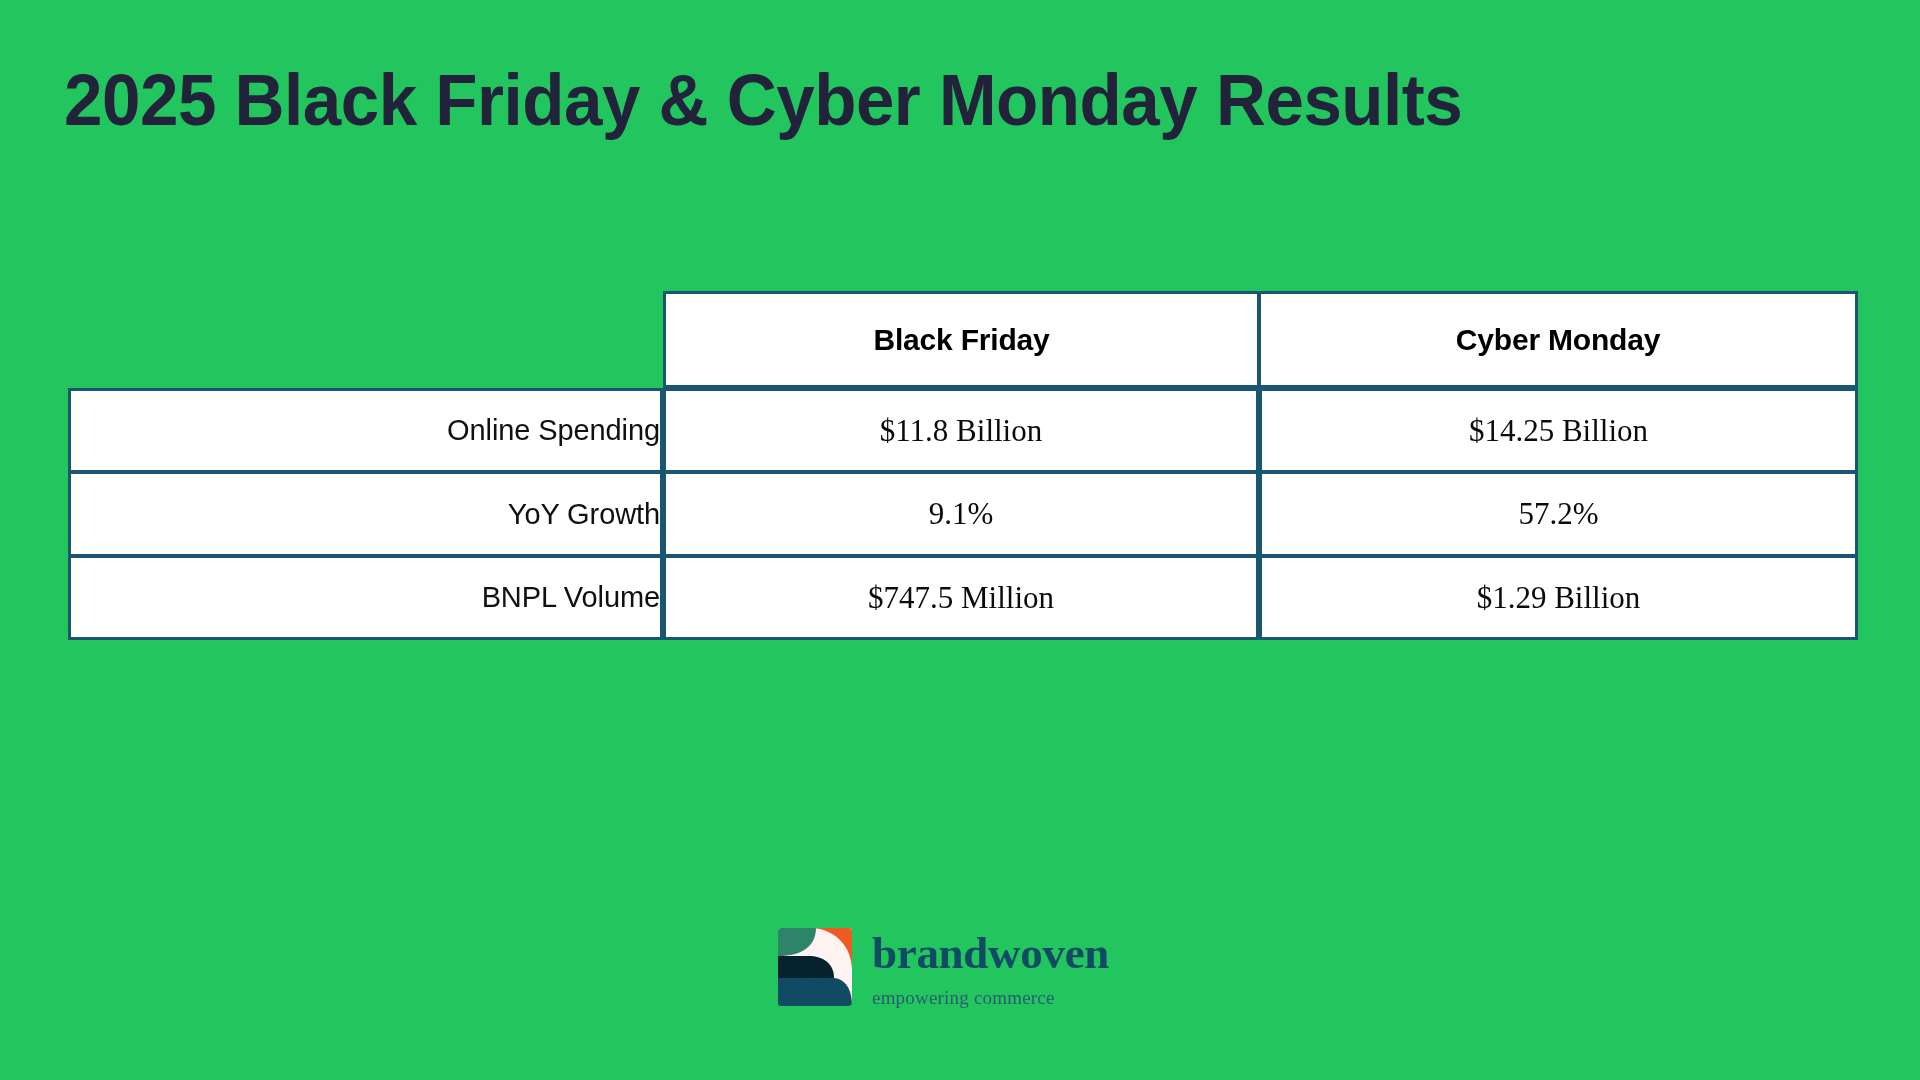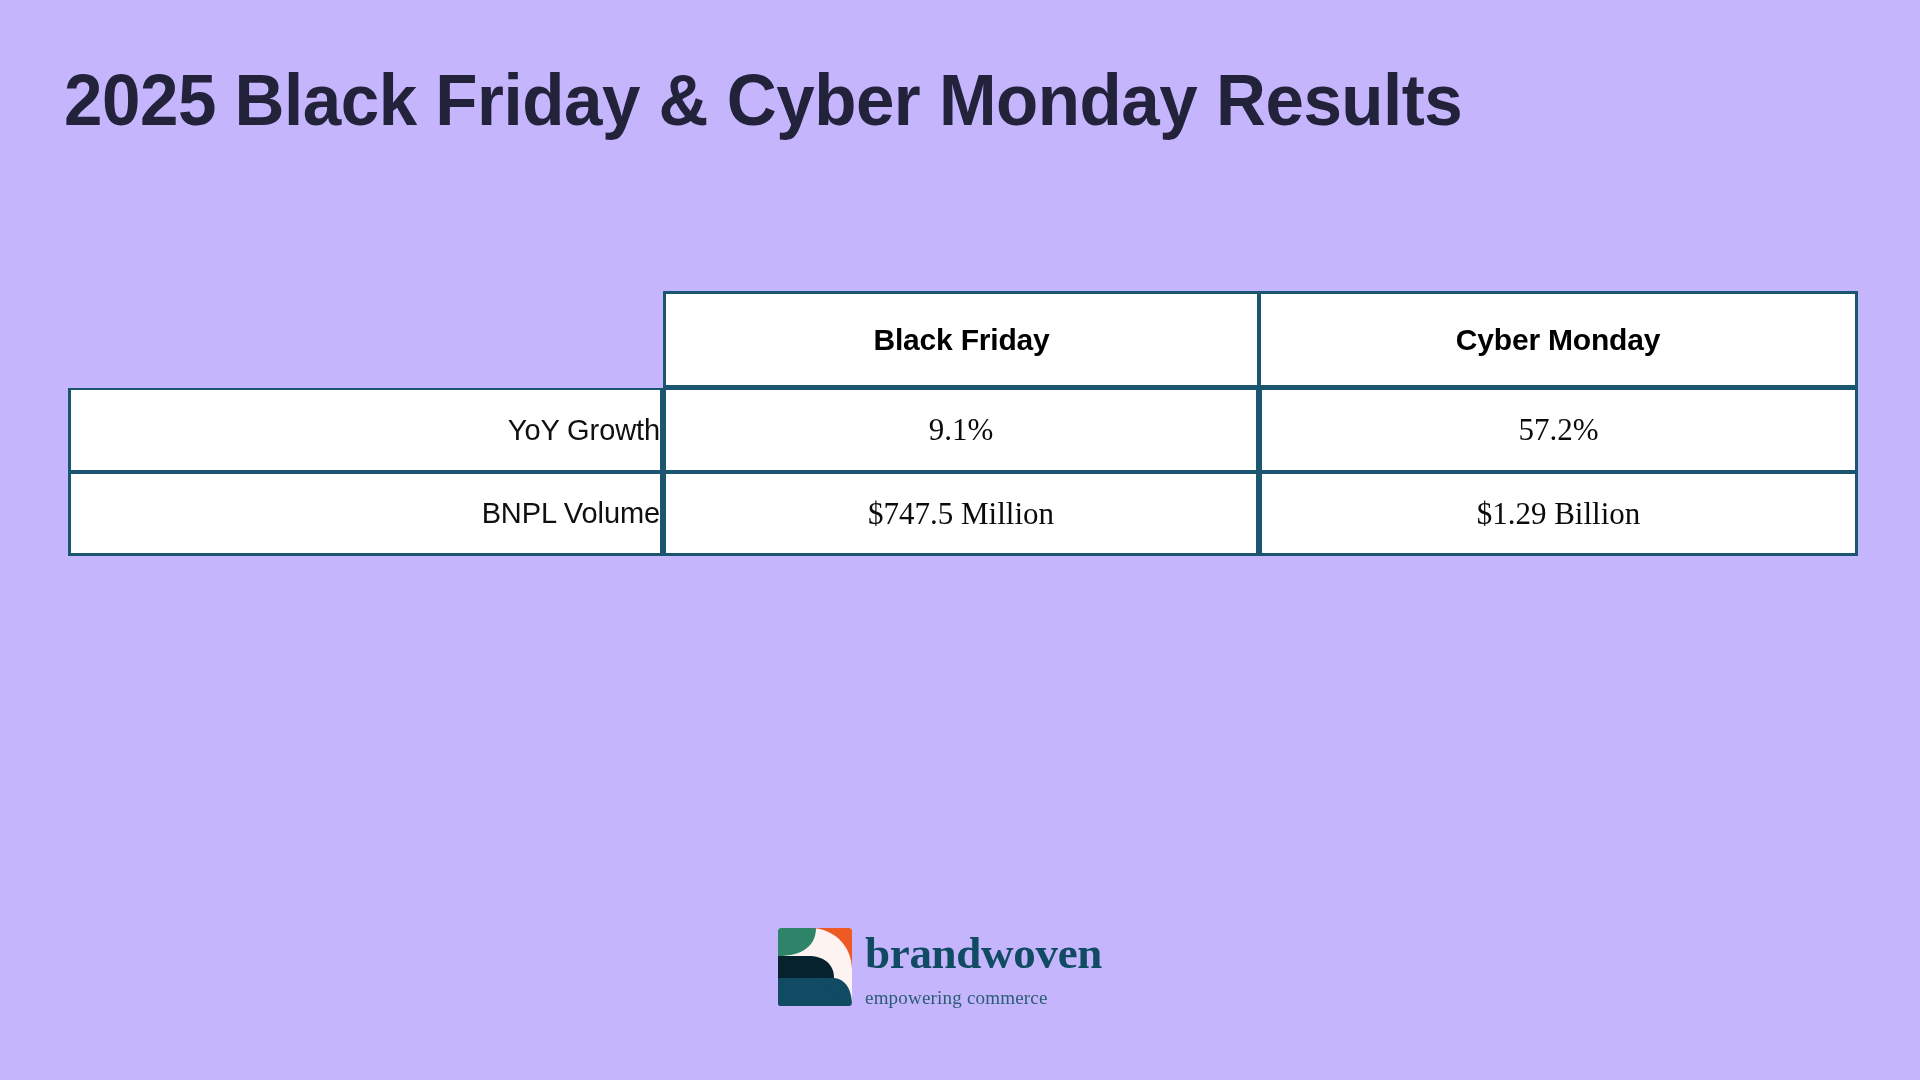--- a/index.html
+++ b/index.html
@@ -11,21 +11,21 @@
     height: 1080px;
     background: #FDF3F0;
     font-family: "Liberation Sans", sans-serif;
     overflow: hidden;
     position: relative;
   }
 
   .slide {
     position: absolute;
     inset: 0;
-    background: #c4b5fd;
+    background: #22c55e;
   }
 
   
   .page-title {
     position: absolute;
     left: 64px;
     top: 62px;
     width: 1800px;
     font-family: "Liberation Sans", sans-serif;
     font-size: 72px;
@@ -118,21 +118,21 @@
   .stats tr.last-body .label-cell,
   .stats tr.last-body .value-cell { border-bottom-width: 3px; }
 
   
   .logo-block {
     position: absolute;
     left: 778px;
     top: 928px;
     display: flex;
     align-items: flex-start;
-    gap: 13px;
+    gap: 20px;
   }
   .logo-mark {
     width: 74px;
     height: 78px;
     display: block;
     flex: 0 0 auto;
   }
   .logo-text {
     display: flex;
     flex-direction: column;
@@ -171,20 +171,25 @@
         <col class="c-cm">
       </colgroup>
       <thead>
         <tr>
           <th class="corner-cell"></th>
           <th class="head-cell bf">Black Friday</th>
           <th class="head-cell cm">Cyber Monday</th>
         </tr>
       </thead>
       <tbody>
+        <tr class="first-body">
+          <td class="label-cell">Online Spending</td>
+          <td class="value-cell">$11.8 Billion</td>
+          <td class="value-cell">$14.25 Billion</td>
+        </tr>
         <tr>
           <td class="label-cell">YoY Growth</td>
           <td class="value-cell">9.1%</td>
           <td class="value-cell">57.2%</td>
         </tr>
         <tr class="last-body">
           <td class="label-cell">BNPL Volume</td>
           <td class="value-cell">$747.5 Million</td>
           <td class="value-cell">$1.29 Billion</td>
         </tr>

